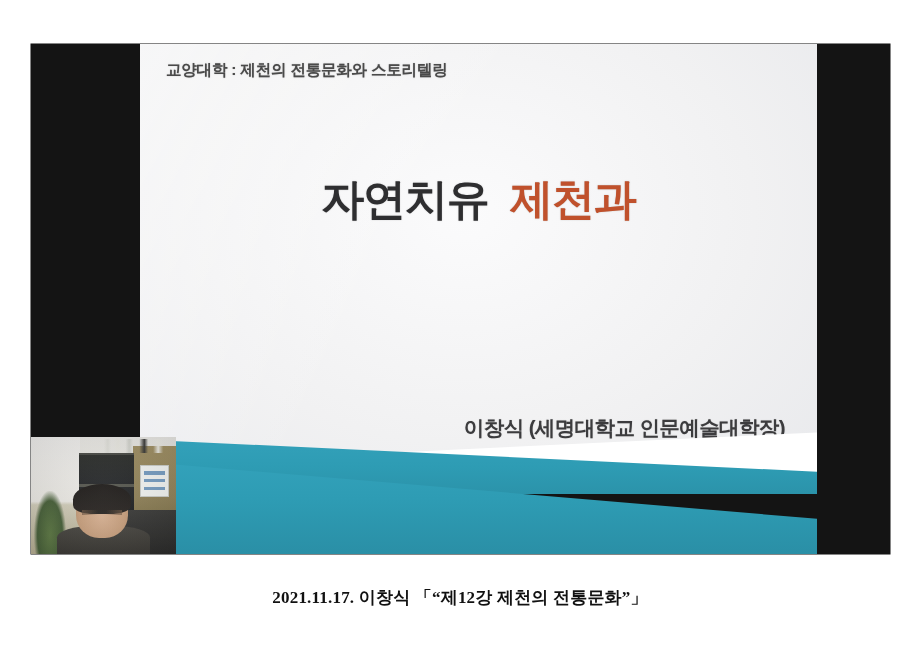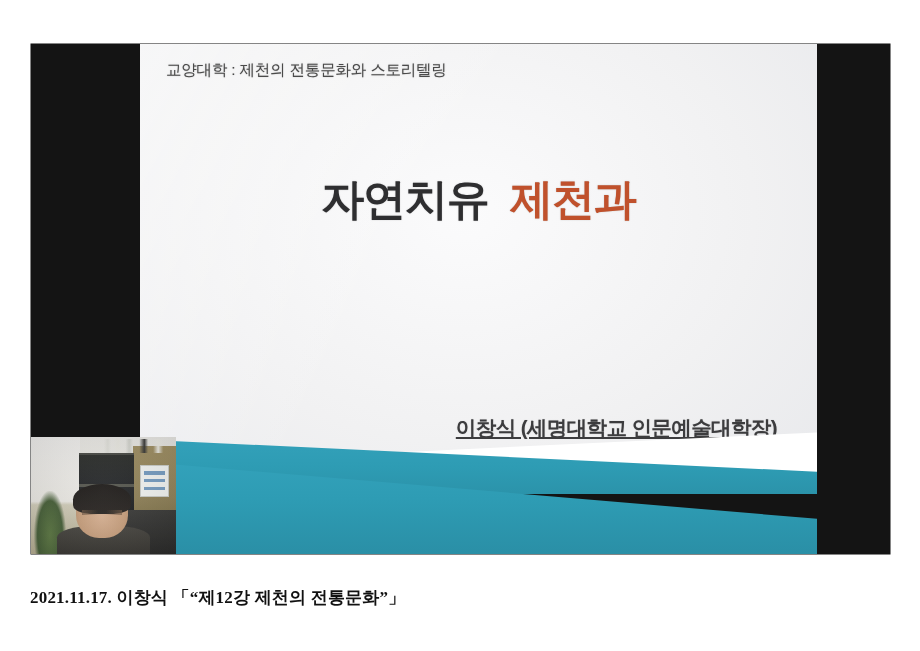--- a/index.html
+++ b/index.html
@@ -56,21 +56,21 @@
       radial-gradient(ellipse at 48% 38%, #fbfbfc 0%, #f1f1f2 58%, #e8e9ec 100%);
     pointer-events: none;
   }
 
   
   #slide-header {
     position: absolute;
     left: 26px;
     top: 16px;
     font-size: 15.5px;
-    font-weight: 400;
+    font-weight: 700;
     color: #4a4a4a;
     letter-spacing: -0.2px;
     text-shadow: 0 0 1.2px rgba(120,120,120,0.55);
     white-space: nowrap;
   }
 
   
   #slide-title {
     position: absolute;
     left: 0;
@@ -97,29 +97,28 @@
     position: absolute;
     right: -30px;
     top: -18px;
     width: 26px;
     height: 26px;
   }
 
   
   #slide-presenter {
     position: absolute;
-    right: 40px;
+    right: 32px;
     bottom: 52px;
     font-size: 20.5px;
     font-weight: 600;
     color: #3c3c3e;
     letter-spacing: -0.6px;
     text-shadow: 0 0 1.1px rgba(120,120,120,0.4);
     white-space: nowrap;
-    text-decoration: underline;
   }
 
   
   #slide-white-wedge {
     position: absolute;
     left: 0;
     bottom: 0;
     width: 100%;
     height: 70px;
     background: #ffffff;
@@ -244,28 +243,27 @@
     inset: 0;
     background: radial-gradient(ellipse at 50% 45%, rgba(255,255,255,0.06) 0%, rgba(0,0,0,0.10) 100%);
   }
 
   
   #caption {
     position: absolute;
     left: 0;
     right: 0;
     top: 586px;
-    text-align: left;
+    text-align: center;
     font-family: "Liberation Serif", "DejaVu Serif", serif;
     font-size: 17px;
     font-weight: 700;
     color: #111111;
     letter-spacing: 0.2px;
     white-space: nowrap;
-    margin-left: 30px;
   }
 </style>
 </head>
 <body>
 
 <div id="page">
 
   <div id="video-frame">
 
     <div id="slide">

